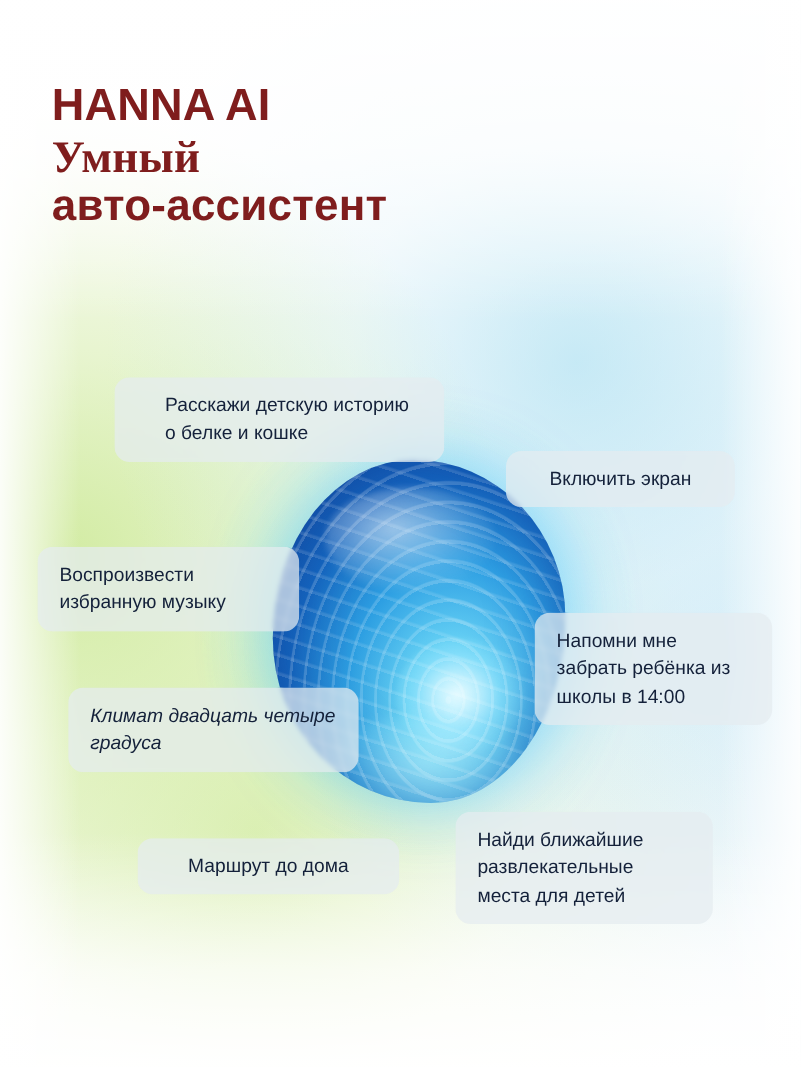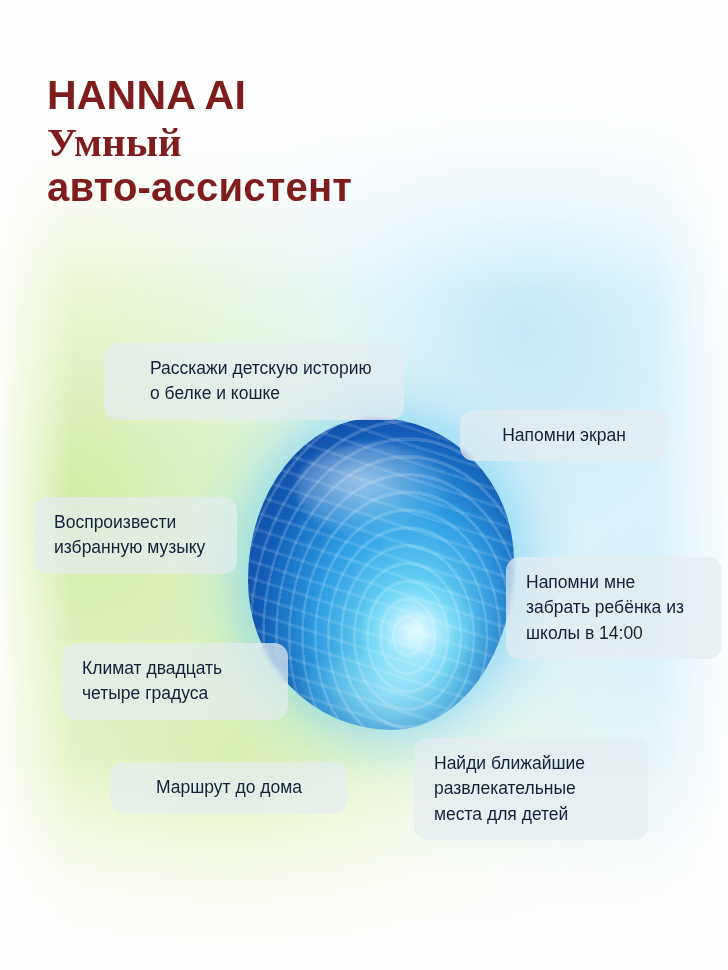--- a/index.html
+++ b/index.html
@@ -148,24 +148,24 @@
     font-size: 17.5px;
     line-height: 1.45;
     padding: 13px 20px;
     box-sizing: border-box;
     backdrop-filter: blur(2px);
   }
 
   
   #chip-story    { left: 104px; top: 343px;  width: 300px; padding-left: 46px; }
   #chip-screen   { left: 460px; top: 410px;  width: 208px; text-align: center; }
-  #chip-music    { left: 34px;  top: 497px;  width: 203px; }
-  #chip-remind   { left: 486px; top: 557px;  width: 216px; margin-left: 20px; }
-  #chip-climate  { left: 62px;  top: 643px;  width: 226px; }
-  #chip-route    { left: 110px; top: 762px;  width: 238px; text-align: center; }
+  #chip-music    { left: 34px;  top: 497px;  width: 238px; }
+  #chip-remind   { left: 486px; top: 557px;  width: 216px; }
+  #chip-climate  { left: 62px;  top: 625px;  width: 264px; font-style: italic; }
+  #chip-route    { left: 125px; top: 762px;  width: 238px; text-align: center; }
   #chip-places   { left: 414px; top: 738px;  width: 234px; }
 </style>
 </head>
 <body>
 
 <div id="poster">
 
   <div class="bg-layer bg-base"></div>
   <div class="bg-layer bg-green"></div>
   <div class="bg-layer bg-cyan"></div>
@@ -182,20 +182,20 @@
   <div class="orb-wrap">
     <div class="orb-glow"></div>
     <div class="orb">
       <div class="orb-highlight"></div>
       <div class="orb-core"></div>
       <div class="orb-bottom-glow"></div>
     </div>
   </div>
 
   <div class="chip" id="chip-story">Расскажи детскую историю о белке и кошке</div>
-  <div class="chip" id="chip-screen">Напомни экран</div>
+  <div class="chip" id="chip-screen">Включить экран</div>
   <div class="chip" id="chip-music">Воспроизвести избранную музыку</div>
   <div class="chip" id="chip-remind">Напомни мне забрать ребёнка из школы в 14:00</div>
   <div class="chip" id="chip-climate">Климат двадцать четыре градуса</div>
   <div class="chip" id="chip-route">Маршрут до дома</div>
   <div class="chip" id="chip-places">Найди ближайшие развлекательные места для детей</div>
 
 </div>
 
 </body></html>

